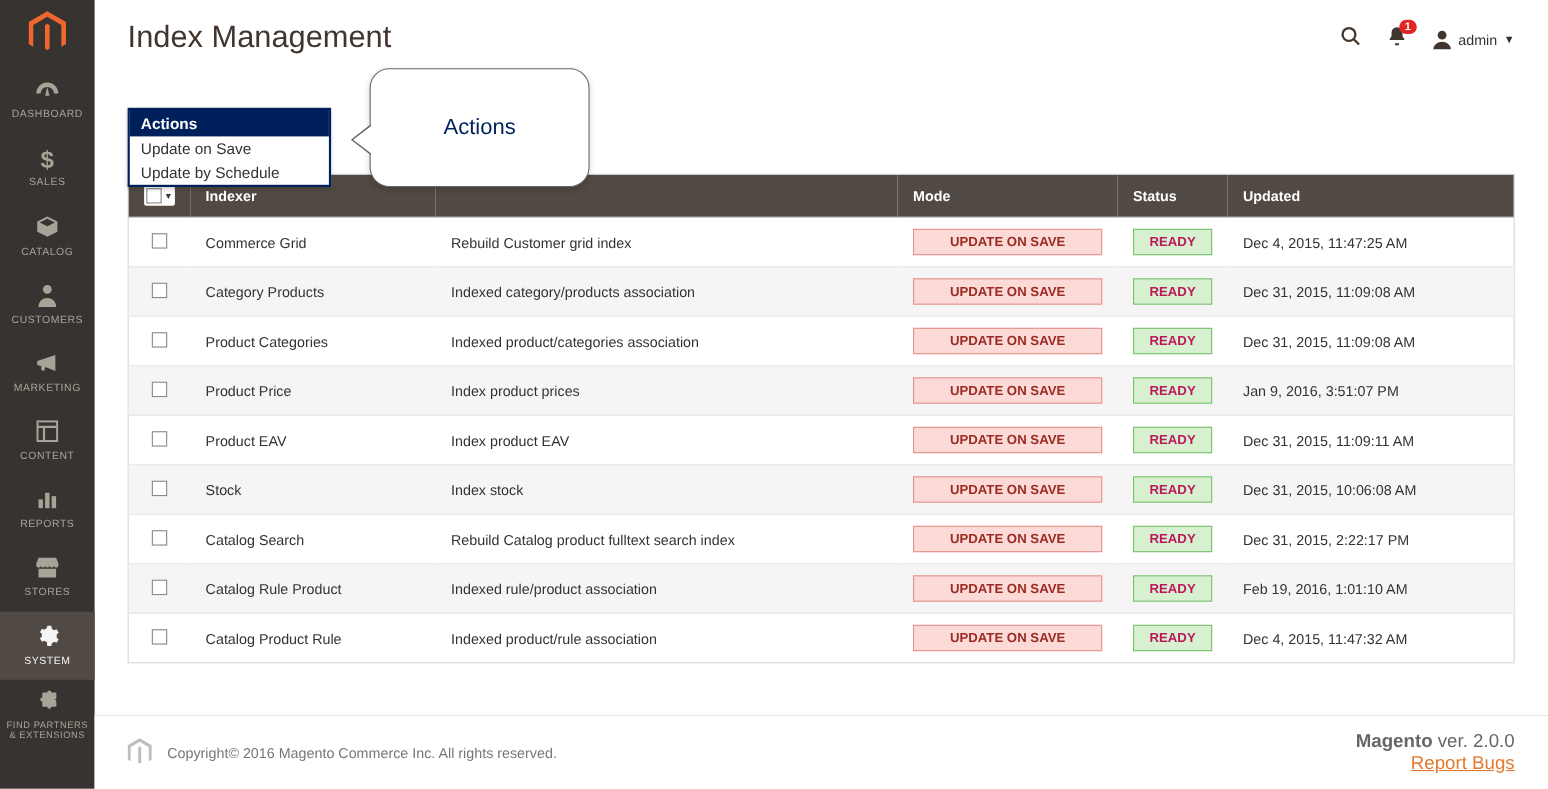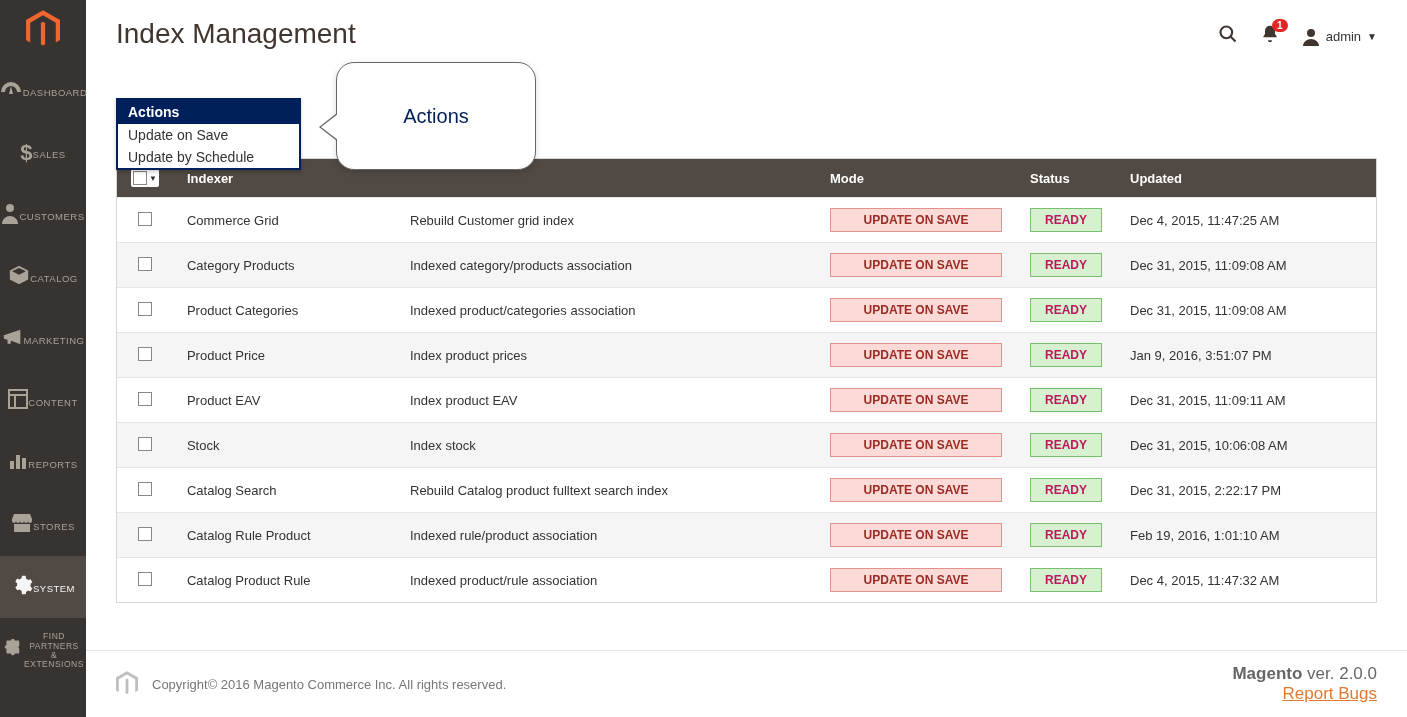--- a/index.html
+++ b/index.html
@@ -3,21 +3,21 @@
 <meta charset="utf-8">
 <style>
   * { box-sizing: border-box; margin:0; padding:0; }
   html,body { height:100%; font-family: Arial, Helvetica, sans-serif; background:#fff; color:#333; }
   body { width:1407px; height:717px; overflow:hidden; position:relative; }
 
   
   .sidebar { position:absolute; left:0; top:0; bottom:0; width:86px; background:#373330; display:flex; flex-direction:column; }
   .sidebar .logo { height:60px; display:flex; align-items:center; justify-content:center; }
   .sidebar .logo svg { width:34px; height:40px; fill:#ef672f; }
-  .sidebar .nav-item { display:flex; flex-direction:row; align-items:center; justify-content:center; height:62px; color:#a8a297; cursor:pointer; }
+  .sidebar .nav-item { display:flex; flex-direction:column; align-items:center; justify-content:center; height:62px; color:#a8a297; cursor:pointer; }
   .sidebar .nav-item.active { background:#514943; color:#f5f5f5; }
   .sidebar .nav-item .nav-label { font-size:9.5px; letter-spacing:0.5px; margin-top:4px; text-align:center; line-height:1.1; }
   .sidebar .nav-item .nav-icon { font-size:22px; line-height:1; }
   .sidebar .nav-item.small .nav-label { font-size:8.5px; }
 
   
   .main { position:absolute; left:86px; right:0; top:0; bottom:0; display:flex; flex-direction:column; }
   .page-header { display:flex; align-items:flex-end; justify-content:space-between; padding:18px 30px 10px 30px; }
   .page-title { font-size:28px; font-weight:400; color:#41362f; }
   .header-actions { display:flex; align-items:center; gap:22px; }
@@ -81,34 +81,34 @@
         </svg>
     </span>
     <span class="nav-label">DASHBOARD</span>
   </div>
   <div class="nav-item">
     <span class="nav-icon" style="font-weight:bold;">$</span>
     <span class="nav-label">SALES</span>
   </div>
   <div class="nav-item">
     <span class="nav-icon">
+      <svg width="22" height="22" viewBox="0 0 24 24" fill="#a8a297">
+          <path d="M12 2l10 5v10l-10 5L2 17V7zm0 2.3L4.5 8 12 11.7 19.5 8z"></path>
+        </svg>
+    </span>
+    <span class="nav-label">CATALOG</span>
+  </div>
+  <div class="nav-item">
+    <span class="nav-icon">
       <svg width="18" height="22" viewBox="0 0 18 22" fill="#a8a297">
           <circle cx="9" cy="6" r="4"></circle>
           <path d="M1 22c0-5 4-8 8-8s8 3 8 8z"></path>
         </svg>
     </span>
     <span class="nav-label">CUSTOMERS</span>
-  </div>
-  <div class="nav-item">
-    <span class="nav-icon">
-      <svg width="22" height="22" viewBox="0 0 24 24" fill="#a8a297">
-          <path d="M12 2l10 5v10l-10 5L2 17V7zm0 2.3L4.5 8 12 11.7 19.5 8z"></path>
-        </svg>
-    </span>
-    <span class="nav-label">CATALOG</span>
   </div>
   <div class="nav-item">
     <span class="nav-icon">
       <svg width="22" height="20" viewBox="0 0 24 20" fill="#a8a297">
           <path d="M2 8v4l4 1v4l3 1 1-4 10 4V2L2 8z"></path>
         </svg>
     </span>
     <span class="nav-label">MARKETING</span>
   </div>
   <div class="nav-item">

